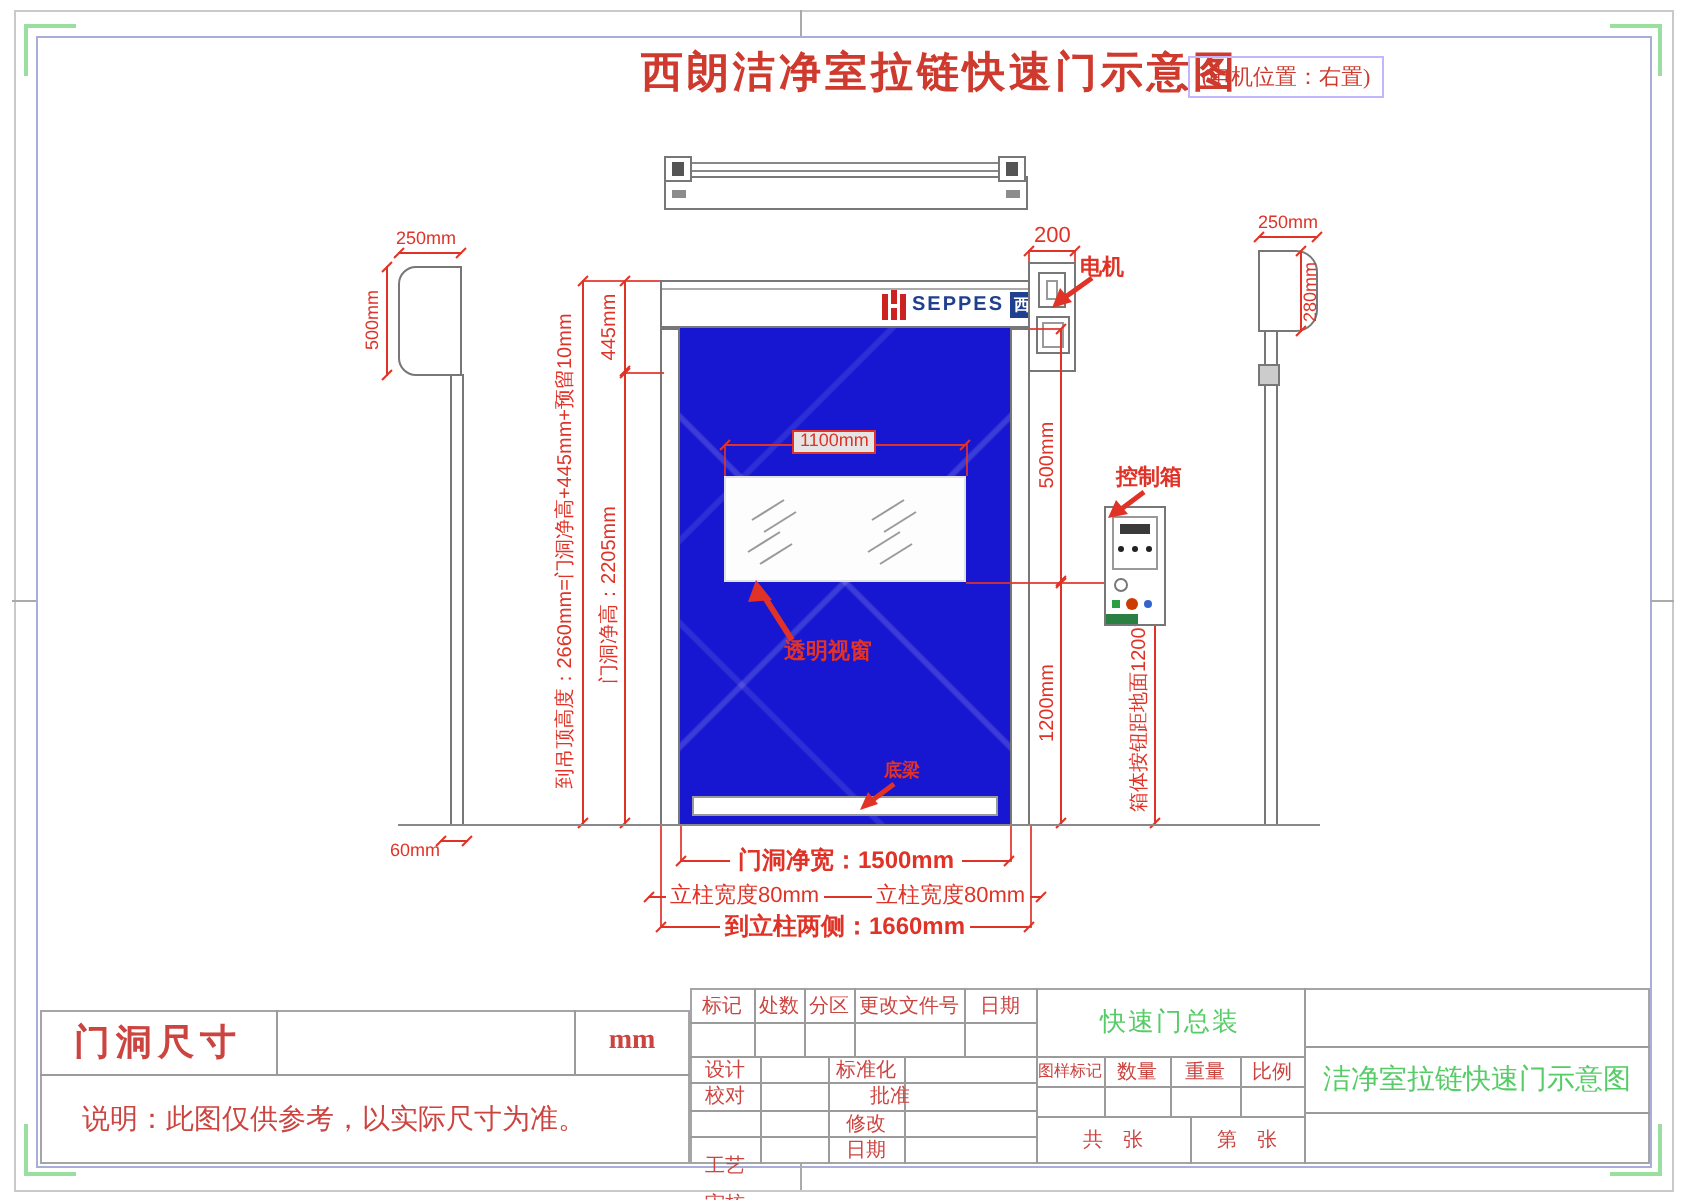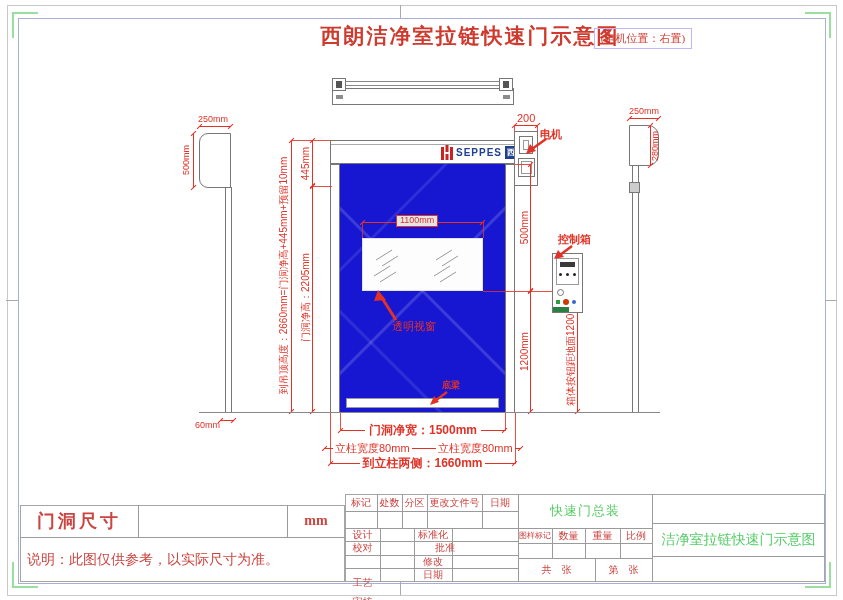--- a/index.html
+++ b/index.html
@@ -125,21 +125,21 @@
   </svg>
   <div class="dimh" style="left:362px;top:222px;width:121px;"></div>
   <div class="extv" style="left:362px;top:222px;height:16px;"></div>
   <div class="extv" style="left:483px;top:222px;height:16px;"></div>
   <div class="rlab" style="left:396px;top:215px;font-size:9px;border:1px solid var(--red);background:#e5e5e5;padding:0 3px;">1100mm</div>
 
   <svg class="abs" style="left:372px;top:288px;" width="30" height="36" viewBox="0 0 30 36">
     <line x1="24" y1="32" x2="10" y2="10" stroke="var(--red)" stroke-width="3"></line>
     <polygon points="6,2 14,12 2,13" fill="var(--red)"></polygon>
   </svg>
-  <div class="rlab" style="left:392px;top:320px;font-size:11px;font-weight:normal;">透明视窗</div>
+  <div class="rlab" style="left:392px;top:320px;font-size:11px;font-weight:bold;">透明视窗</div>
 
   <svg class="abs" style="left:428px;top:388px;" width="22" height="18" viewBox="0 0 22 18">
     <line x1="19" y1="4" x2="7" y2="13" stroke="var(--red)" stroke-width="2.5"></line>
     <polygon points="2,17 11,14 6,8" fill="var(--red)"></polygon>
   </svg>
   <div class="rlab" style="left:442px;top:381px;font-size:9px;font-weight:bold;">底梁</div>
 
   <div class="box" style="left:514px;top:131px;width:24px;height:55px;"></div>
   <div class="box" style="left:519px;top:136px;width:14px;height:18px;"></div>
   <div class="box" style="left:523px;top:140px;width:6px;height:10px;border-color:#999;"></div>
@@ -203,21 +203,21 @@
   <div class="rlab" style="left:436px;top:442px;font-size:11px;background:#fff;padding:0 2px;">立柱宽度80mm</div>
   <div class="dimh" style="left:330px;top:463px;width:185px;"></div>
   <div class="rlab" style="left:360px;top:457px;width:125px;text-align:center;font-size:12px;font-weight:bold;background:#fff;">到立柱两侧：1660mm</div>
 
   <div class="abs" style="left:20px;top:505px;width:325px;height:77px;border:1px solid #a5a5a5;box-sizing:border-box;"></div>
   <div class="th" style="left:20px;top:537px;width:325px;"></div>
   <div class="tv" style="left:138px;top:505px;height:32px;"></div>
   <div class="tv" style="left:287px;top:505px;height:32px;"></div>
   <div class="cell" style="left:20px;top:505px;width:118px;height:32px;font-size:18px;font-weight:bold;letter-spacing:3px;">门洞尺寸</div>
   <div class="cell" style="left:287px;top:505px;width:58px;height:32px;font-size:14px;font-weight:bold;">mm</div>
-  <div class="cell" style="left:20px;top:537px;width:325px;height:45px;justify-content:flex-start;padding-left:7px;font-size:14px;">说明：此图仅供参考，以实际尺寸为准。</div>
+  <div class="cell" style="left:20px;top:537px;width:325px;height:45px;justify-content:flex-start;padding-left:21px;font-size:14px;">说明：此图仅供参考，以实际尺寸为准。</div>
 
   <div class="abs" style="left:345px;top:494px;width:480px;height:88px;border:1px solid #a5a5a5;box-sizing:border-box;"></div>
   <div class="tv" style="left:518px;top:494px;height:88px;"></div>
   <div class="tv" style="left:652px;top:494px;height:88px;"></div>
   <div class="th" style="left:345px;top:511px;width:173px;"></div>
   <div class="th" style="left:345px;top:528px;width:173px;"></div>
   <div class="th" style="left:345px;top:541px;width:173px;"></div>
   <div class="th" style="left:345px;top:555px;width:173px;"></div>
   <div class="th" style="left:345px;top:568px;width:173px;"></div>
   <div class="tv" style="left:377px;top:494px;height:34px;"></div>

